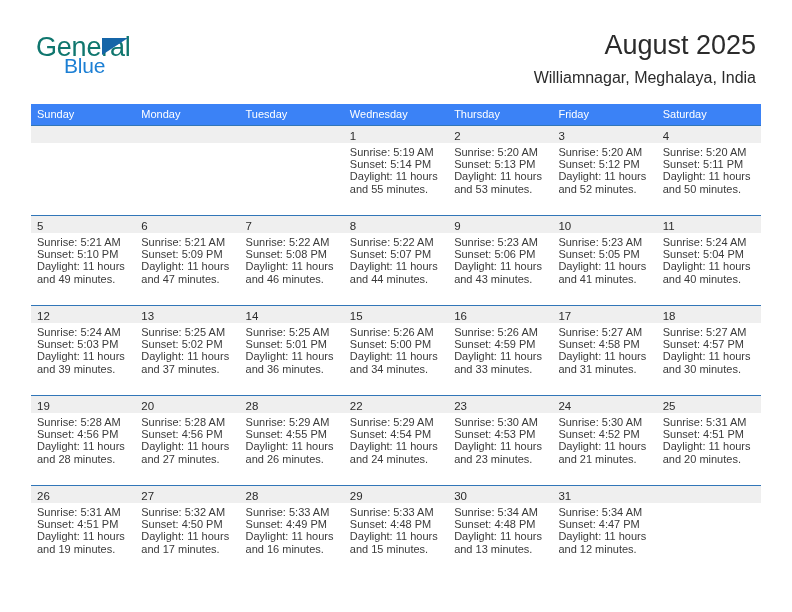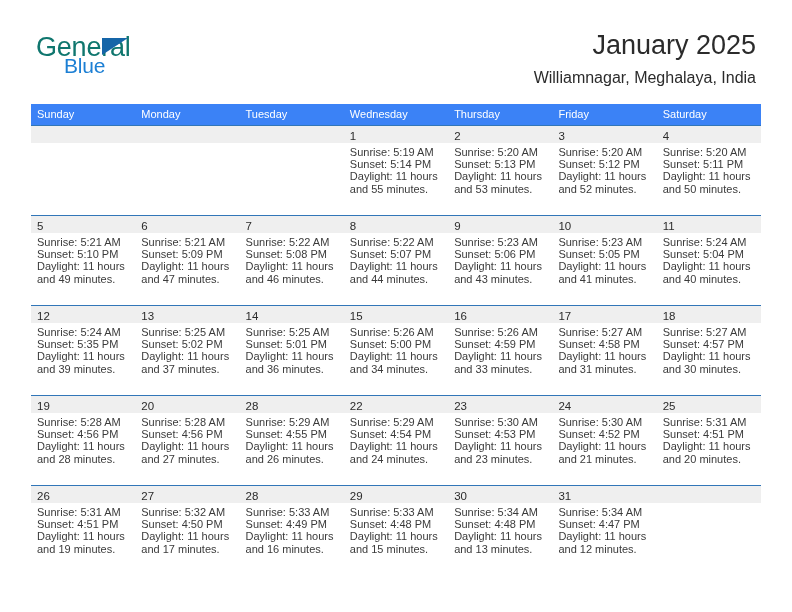--- a/index.html
+++ b/index.html
@@ -139,21 +139,21 @@
 </head>
 <body>
 
 <div class="header">
   <div class="brand">
     <span class="brand-general">General</span>
     <span class="brand-tri"></span>
     <span class="brand-blue">Blue</span>
   </div>
   <div class="title-block">
-    <div class="month-title">January 2025</div>
+    <div class="month-title">August 2025</div>
     <div class="location">Williamnagar, Meghalaya, India</div>
   </div>
 </div>
 
 <div class="calendar">
   <div class="dow-row">
     <div class="dow-cell">Sunday</div>
     <div class="dow-cell">Monday</div>
     <div class="dow-cell">Tuesday</div>
     <div class="dow-cell">Wednesday</div>
@@ -272,21 +272,21 @@
             <div>Daylight: 11 hours</div>
             <div>and 40 minutes.</div>
           </div>
         </div>
       </div>
       <div class="week-row">
         <div class="day-cell">
           <div class="daynum-band"><span class="daynum">12</span></div>
           <div class="detail">
             <div>Sunrise: 5:24 AM</div>
-            <div>Sunset: 5:35 PM</div>
+            <div>Sunset: 5:03 PM</div>
             <div>Daylight: 11 hours</div>
             <div>and 39 minutes.</div>
           </div>
         </div>
         <div class="day-cell">
           <div class="daynum-band"><span class="daynum">13</span></div>
           <div class="detail">
             <div>Sunrise: 5:25 AM</div>
             <div>Sunset: 5:02 PM</div>
             <div>Daylight: 11 hours</div>

